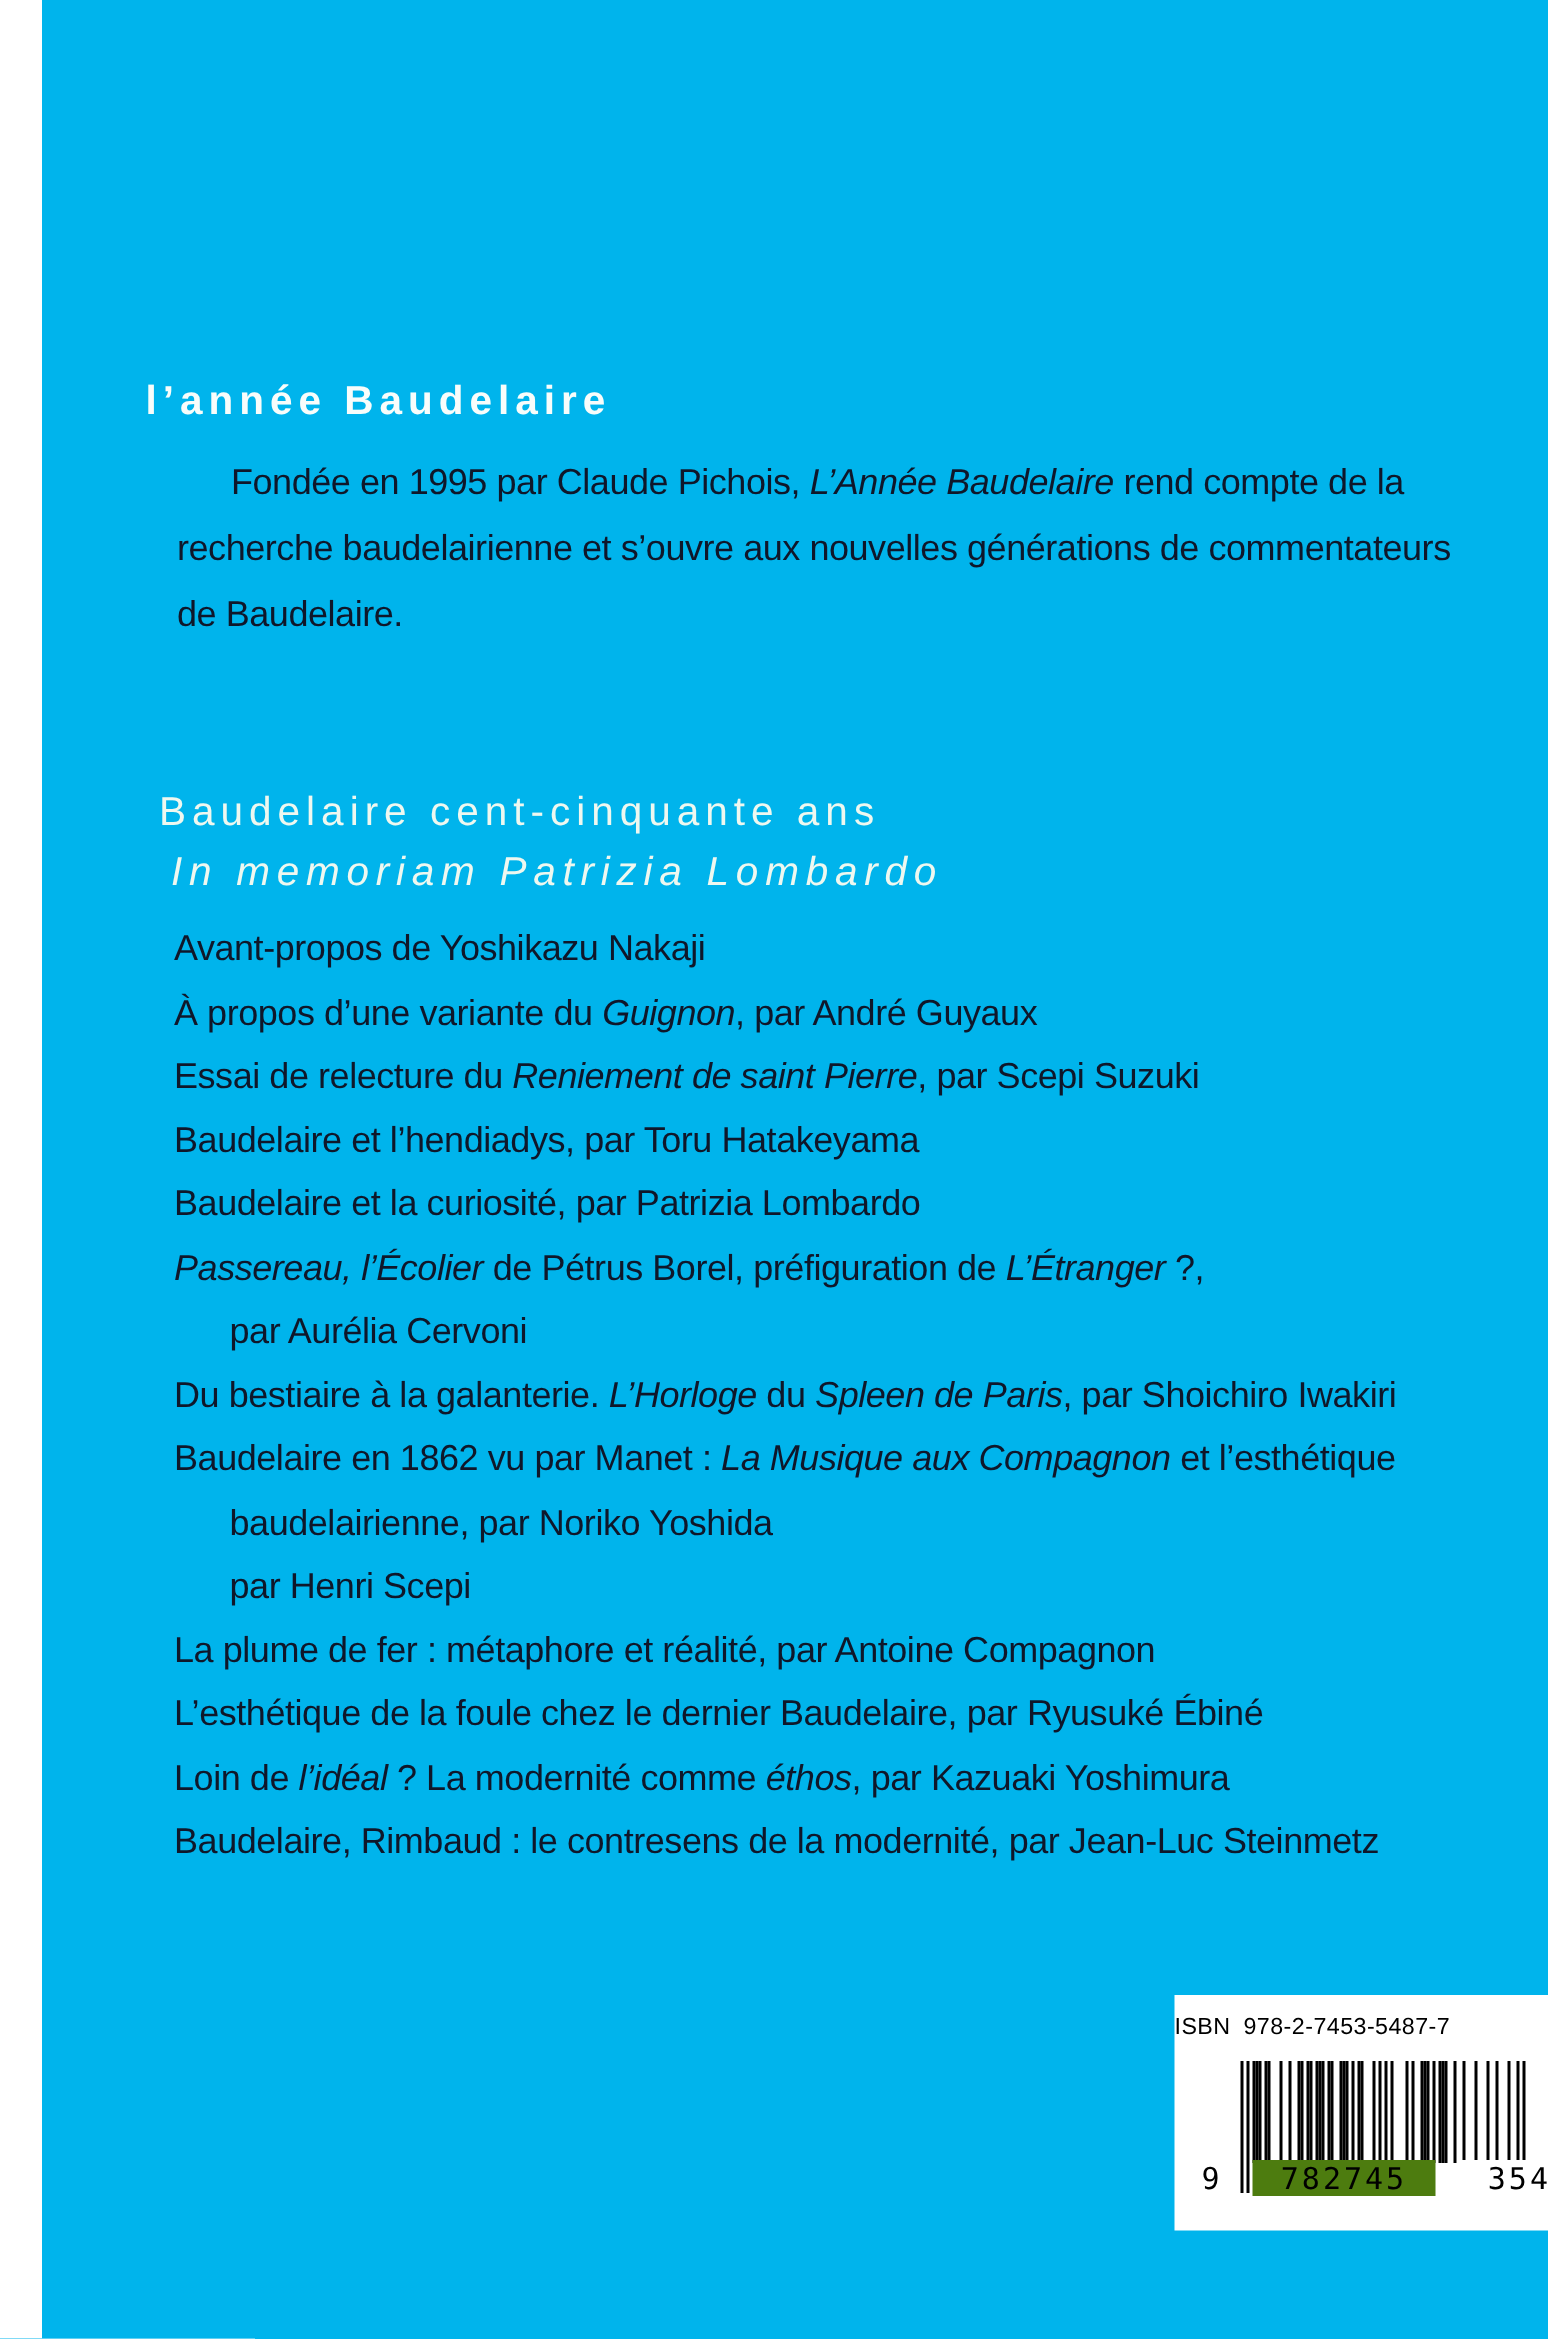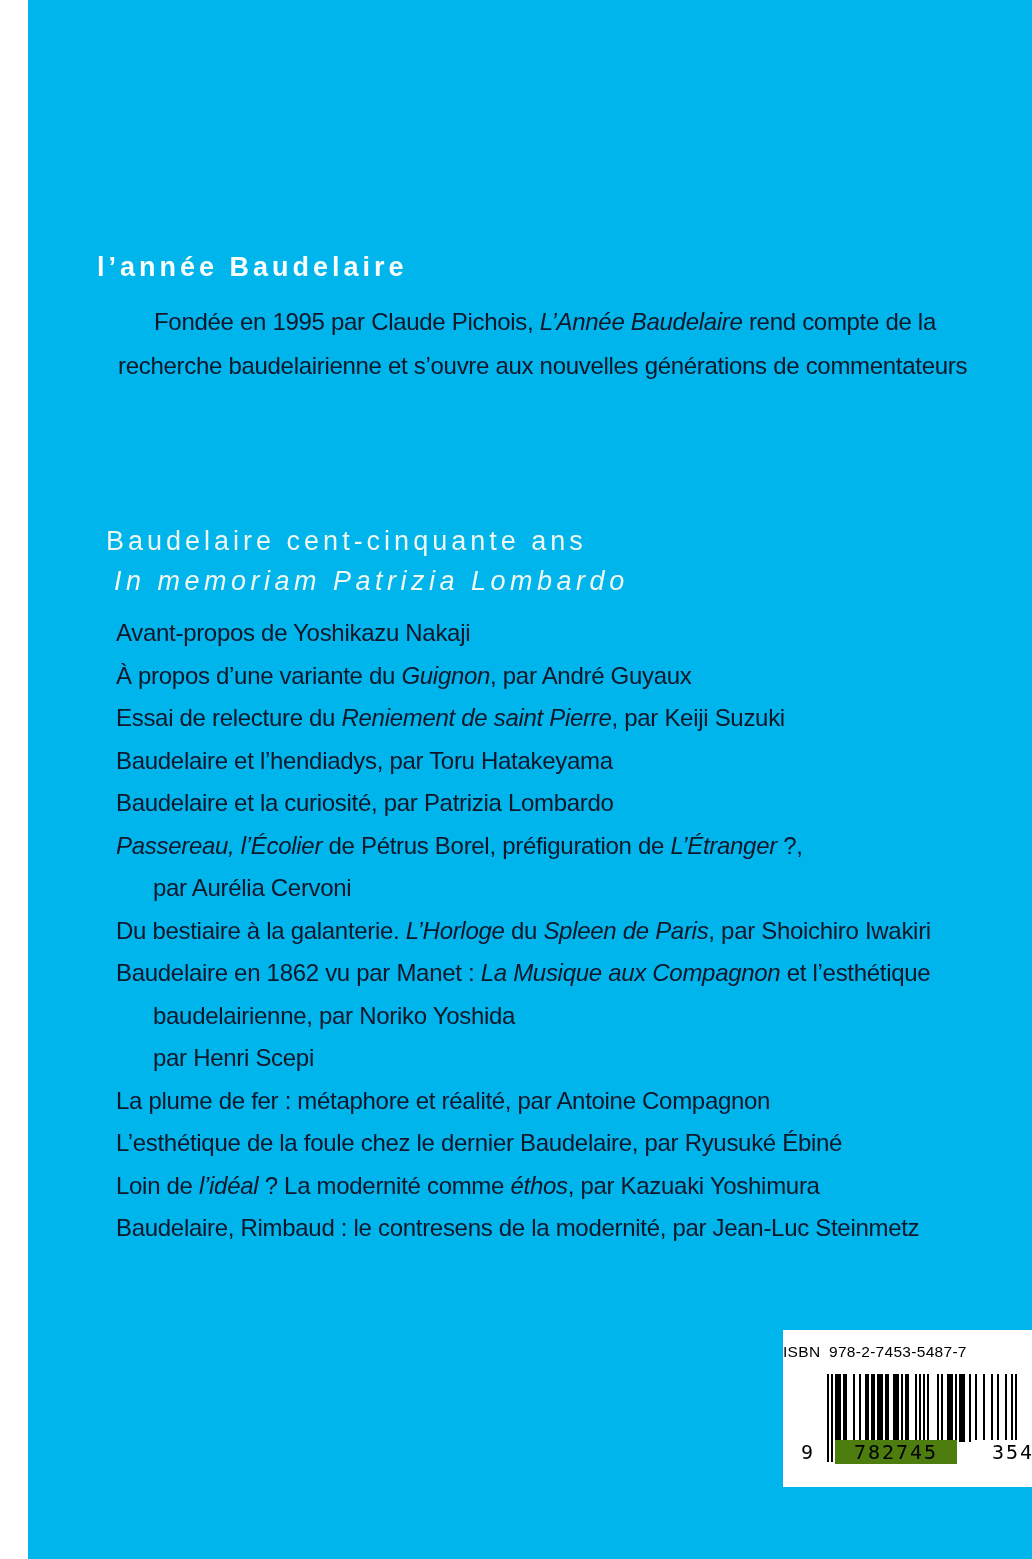--- a/index.html
+++ b/index.html
@@ -70,31 +70,32 @@
 </head>
 <body>
 
 <div class="page">
 
   <h1 class="journal-title">l’année Baudelaire</h1>
 
   <div class="intro" id="intro">
       <div class="line first"><span>Fondée en 1995 par Claude Pichois, </span><em>L’Année Baudelaire</em><span> rend compte de la</span></div>
       <div class="line"><span>recherche baudelairienne et s’ouvre aux nouvelles générations de commentateurs</span></div>
+      <div class="line"><span>de Baudelaire.</span></div>
     </div>
 
   <div class="issue-block">
     <div class="issue-title">Baudelaire cent-cinquante ans</div>
     <div class="issue-subtitle">In memoriam Patrizia Lombardo</div>
   </div>
 
   <div class="contents" id="contents">
       <div class="line"><span>Avant-propos de Yoshikazu Nakaji</span></div>
       <div class="line"><span>À propos d’une variante du </span><em>Guignon</em><span>, par André Guyaux</span></div>
-      <div class="line"><span>Essai de relecture du </span><em>Reniement de saint Pierre</em><span>, par Keiji Suzuki</span></div>
+      <div class="line"><span>Essai de relecture du </span><em>Reniement de saint Pierre</em><span>, par Scepi Suzuki</span></div>
       <div class="line"><span>Baudelaire et l’hendiadys, par Toru Hatakeyama</span></div>
       <div class="line"><span>Baudelaire et la curiosité, par Patrizia Lombardo</span></div>
       <div class="line"><em>Passereau, l’Écolier</em><span> de Pétrus Borel, préfiguration de </span><em>L’Étranger</em><span> ?,</span></div>
       <div class="line indent"><span>par Aurélia Cervoni</span></div>
       <div class="line"><span>Du bestiaire à la galanterie. </span><em>L’Horloge</em><span> du </span><em>Spleen de Paris</em><span>, par Shoichiro Iwakiri</span></div>
       <div class="line"><span>Baudelaire en 1862 vu par Manet : </span><em>La Musique aux Compagnon</em><span> et l’esthétique</span></div>
       <div class="line indent"><span>baudelairienne, par Noriko Yoshida</span></div>
       <div class="line indent"><span>par Henri Scepi</span></div>
       <div class="line"><span>La plume de fer : métaphore et réalité, par Antoine Compagnon</span></div>
       <div class="line"><span>L’esthétique de la foule chez le dernier Baudelaire, par Ryusuké Ébiné</span></div>

